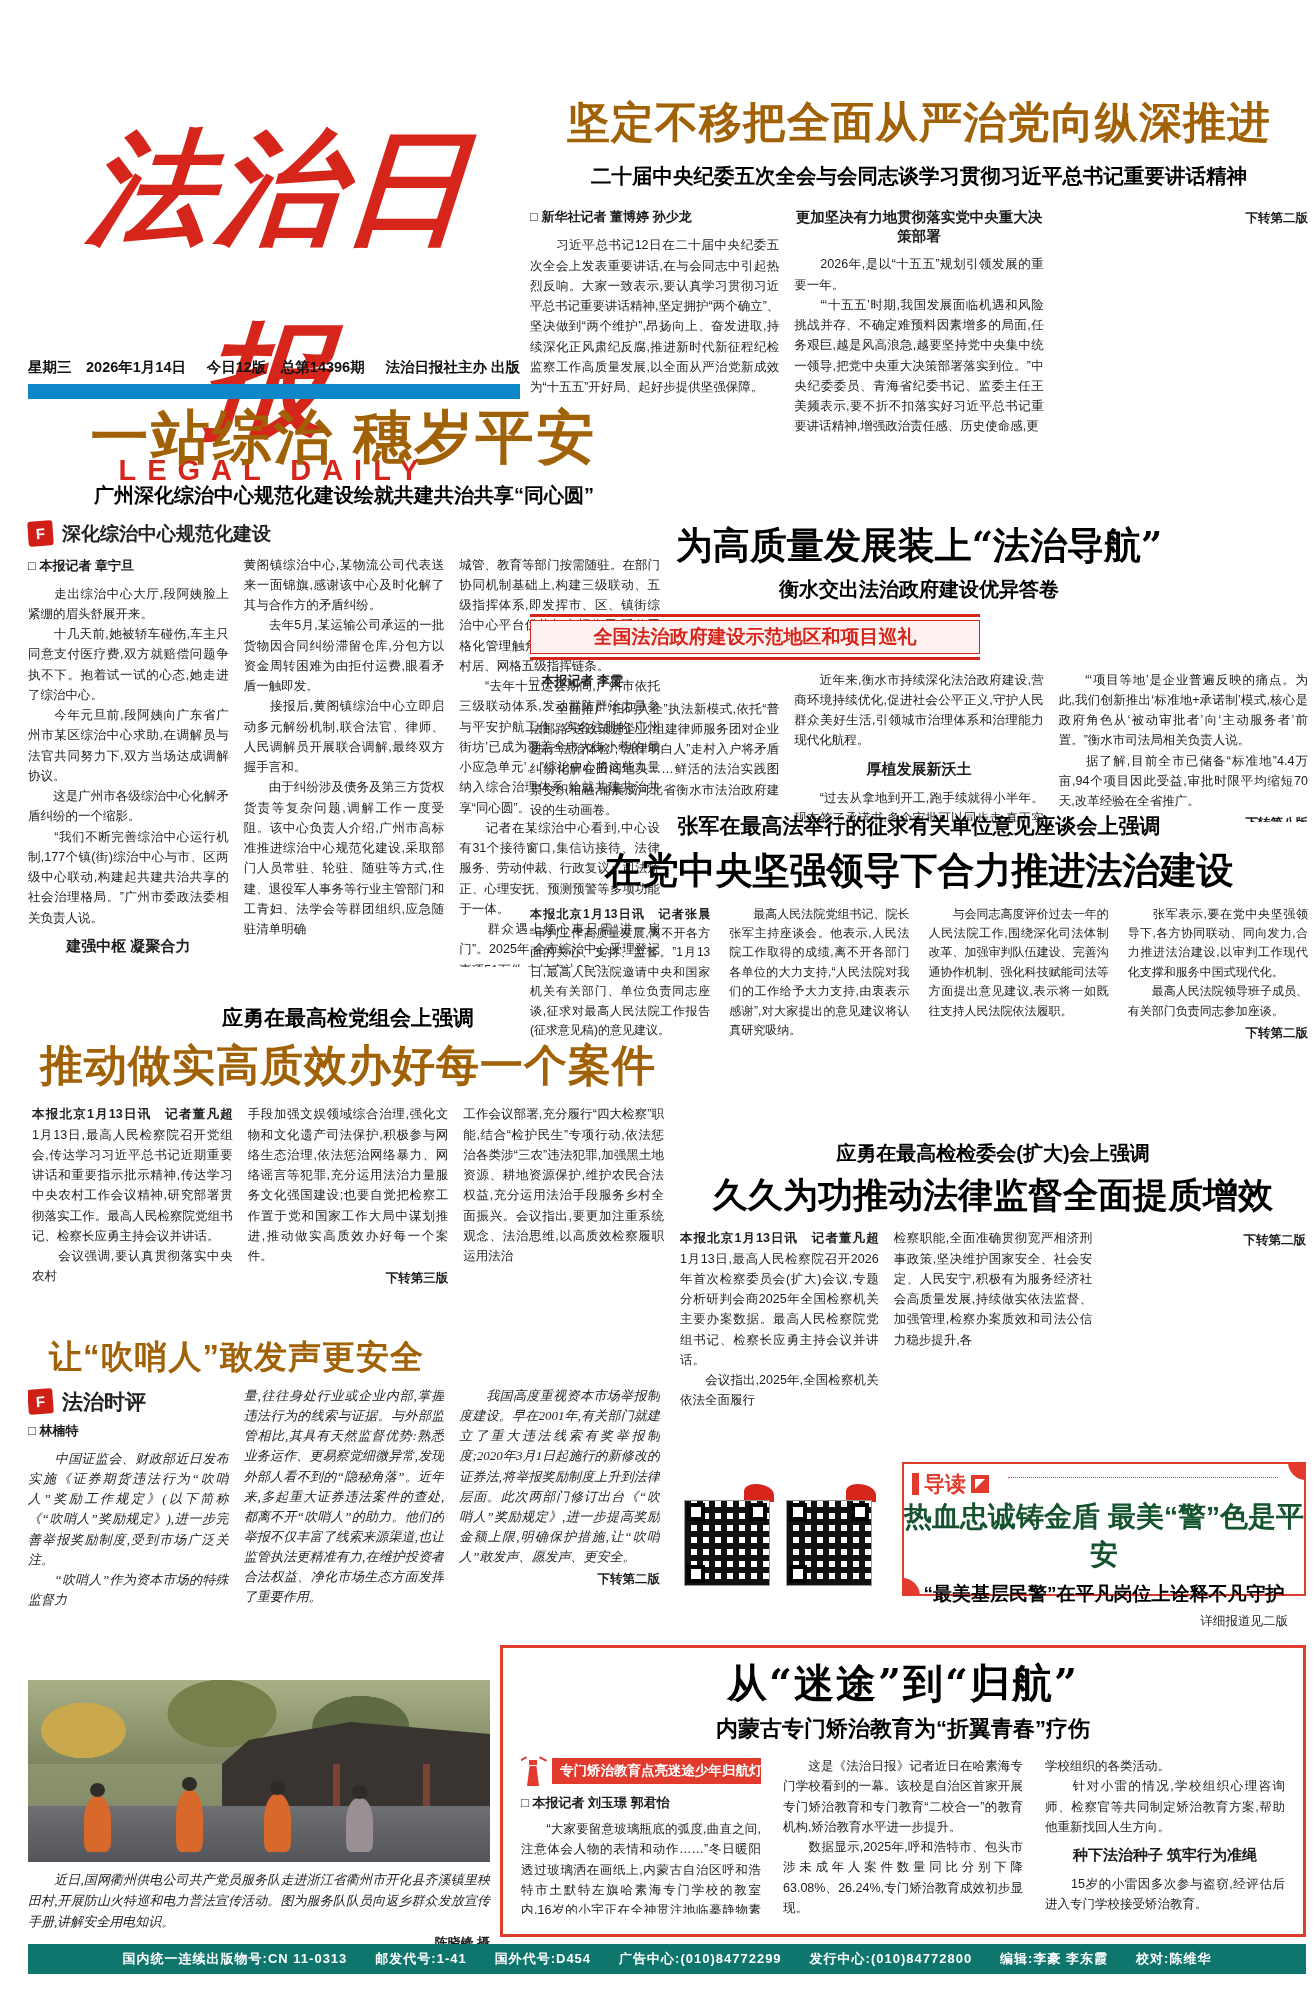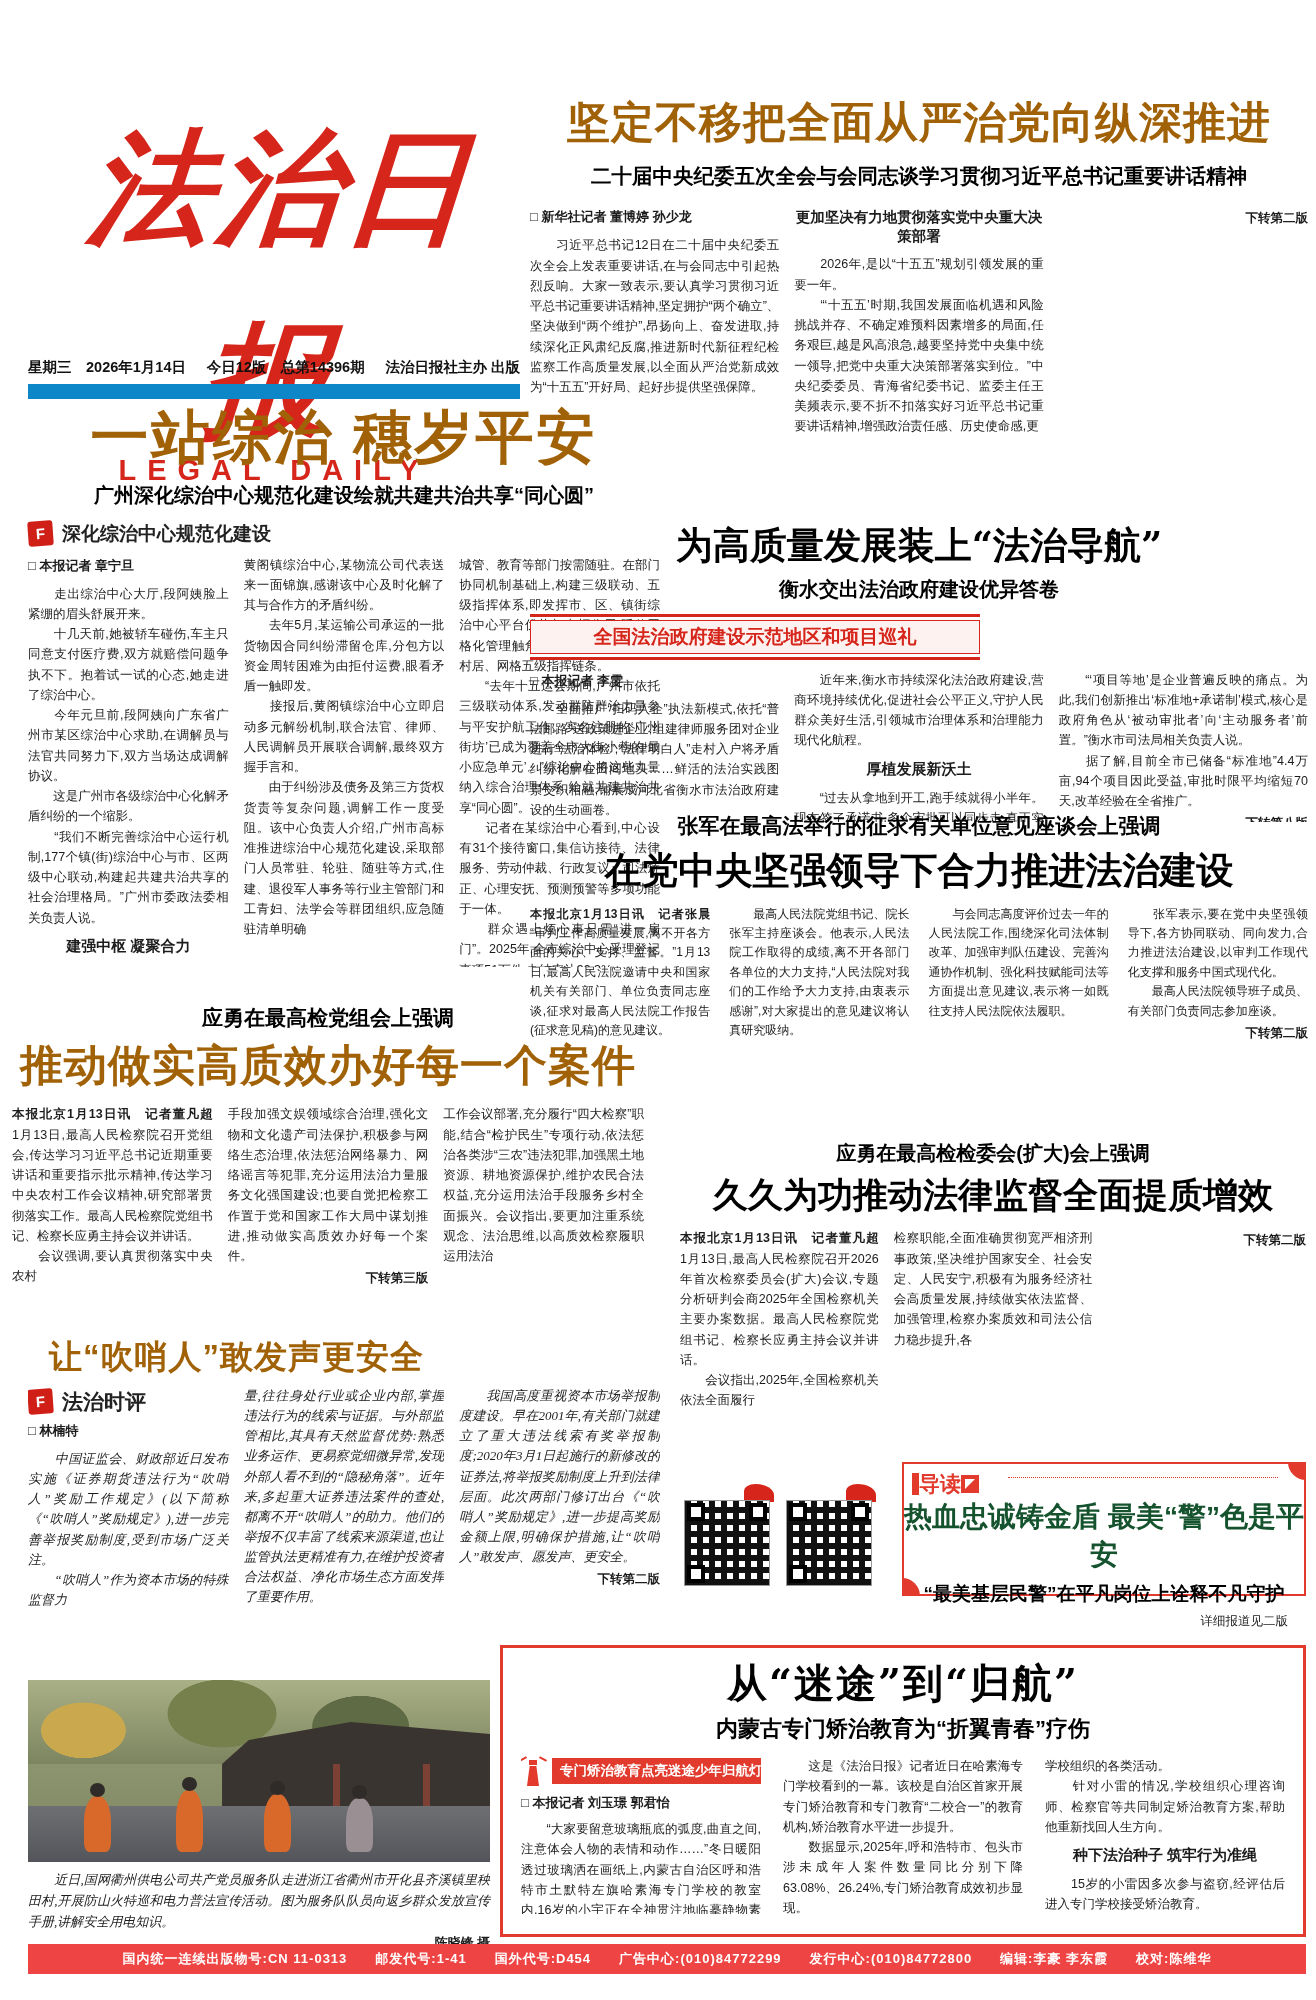--- a/index.html
+++ b/index.html
@@ -48,21 +48,21 @@
   .banner span{display:block;border:1px solid #d6251a;color:#d6251a;font-size:19px;font-weight:800;
         text-align:center;padding:3px 0;background:#fdf2f0;}
   .art-hs .cols{height:152px;}
   
   .art-zj{left:530px;top:812px;width:778px;}
   .art-zj .a-kicker{font-size:21px;}
   .art-zj .a-title-song{font-size:37px;margin-top:9px;}
   .art-zj .cols{margin-top:13px;height:206px;gap:19px;}
   .art-zj .body{font-size:12px;}
   
-  .art-yy1{left:12px;top:1004px;width:632px;}
+  .art-yy1{left:32px;top:1004px;width:632px;}
   .art-yy1 .a-kicker{font-size:21px;}
   .art-yy1 .a-title-hei{font-size:43px;margin-top:9px;}
   .art-yy1 .cols{margin-top:14px;height:232px;}
   
   .art-yy2{left:680px;top:1140px;width:626px;}
   .art-yy2 .a-kicker{font-size:20px;}
   .art-yy2 .a-title-song{font-size:35px;margin-top:8px;}
   .art-yy2 .cols{margin-top:13px;height:218px;}
   
   .art-cs{left:28px;top:1338px;width:632px;}
@@ -74,21 +74,21 @@
   .qr-area{left:684px;top:1482px;width:200px;display:flex;gap:16px;}
   .qr-wrap{position:relative;padding-top:18px;}
   .curl{position:absolute;top:2px;right:-4px;width:30px;height:18px;background:#d6251a;border-radius:60% 100% 0 10%;}
   .qr{width:84px;height:84px;position:relative;border:1px solid #999;background:
       repeating-linear-gradient(0deg,#111 0 6px,transparent 6px 12px),
       repeating-linear-gradient(90deg,#111 0 6px,#fff 6px 12px);}
   .fp{position:absolute;width:18px;height:18px;border:4px solid #000;background:#fff;box-sizing:border-box;}
   .fp.tl{top:2px;left:2px;} .fp.tr{top:2px;right:2px;} .fp.bl{bottom:2px;left:2px;}
   
   .daodu{left:902px;top:1462px;width:404px;height:134px;border:2px solid #e23a2c;box-sizing:border-box;background:#fff;}
-  .dd-label{position:absolute;top:6px;left:8px;display:flex;align-items:center;}
+  .dd-label{position:absolute;top:6px;left:8px;display:flex;align-items:center;gap:5px;}
   .dd-bar{width:7px;height:22px;background:#e23a2c;}
   .dd-text{color:#e23a2c;font-size:21px;font-weight:900;}
   .dd-ico{width:18px;height:18px;background:#e23a2c;position:relative;}
   .dd-ico div{position:absolute;left:4px;top:4px;width:0;height:0;border-left:10px solid #fff;border-bottom:10px solid transparent;}
   .dd-dotted{position:absolute;top:13px;left:104px;right:26px;border-top:1px dotted #e23a2c;}
   .dd-curl{position:absolute;width:18px;height:18px;background:#e23a2c;}
   .dd-curl.tr{top:-2px;right:-2px;border-radius:0 0 0 100%;}
   .dd-curl.bl{bottom:-2px;left:-2px;border-radius:0 100% 0 0;}
   .dd-title{margin-top:34px;font-size:28px;font-weight:900;text-align:center;color:#14532d;}
   .dd-sub{margin-top:7px;font-size:19px;font-weight:700;text-align:center;color:#000;}
@@ -123,21 +123,21 @@
   .mt-tag .lbl{background:#e23a2c;color:#fff;font-size:13.5px;font-weight:700;padding:4px 8px;white-space:nowrap;}
   .lh{position:relative;width:24px;height:30px;flex:0 0 auto;}
   .lh .tower{position:absolute;bottom:0;left:6px;width:12px;height:20px;background:#e23a2c;
       clip-path:polygon(22% 0,78% 0,100% 100%,0 100%);}
   .lh .cap{position:absolute;top:4px;left:8px;width:8px;height:5px;background:#e23a2c;}
   .lh .ray1,.lh .ray2{position:absolute;top:2px;width:8px;height:2px;background:#e23a2c;}
   .lh .ray1{left:-2px;transform:rotate(-28deg);} .lh .ray2{right:-2px;transform:rotate(28deg);}
   .mitu .byline{margin:2px 0 7px 0;}
   .mitu .body{font-size:12.5px;}
   
-  .footer{left:28px;top:1944px;width:1278px;height:30px;background:#ef4444;color:#fff;
+  .footer{left:28px;top:1944px;width:1278px;height:30px;background:#0f766e;color:#fff;
       display:flex;align-items:center;justify-content:center;font-size:13px;font-weight:700;letter-spacing:1px;}
 </style>
 </head>
 <body>
 
 <div class="page">
 
   <div class="abs mast">
     <div class="mast-title">法治日报</div>
     <div class="mast-en">LEGAL DAILY</div>

